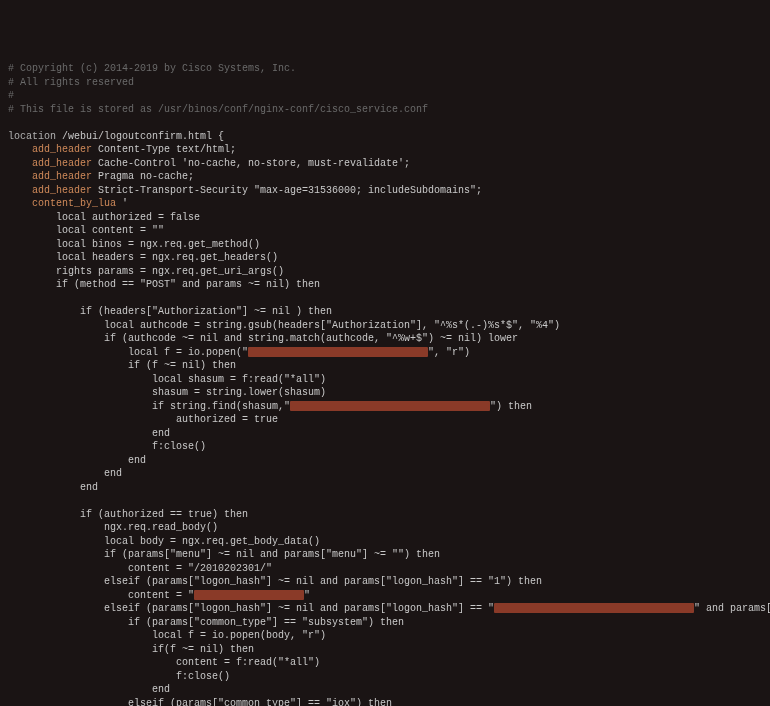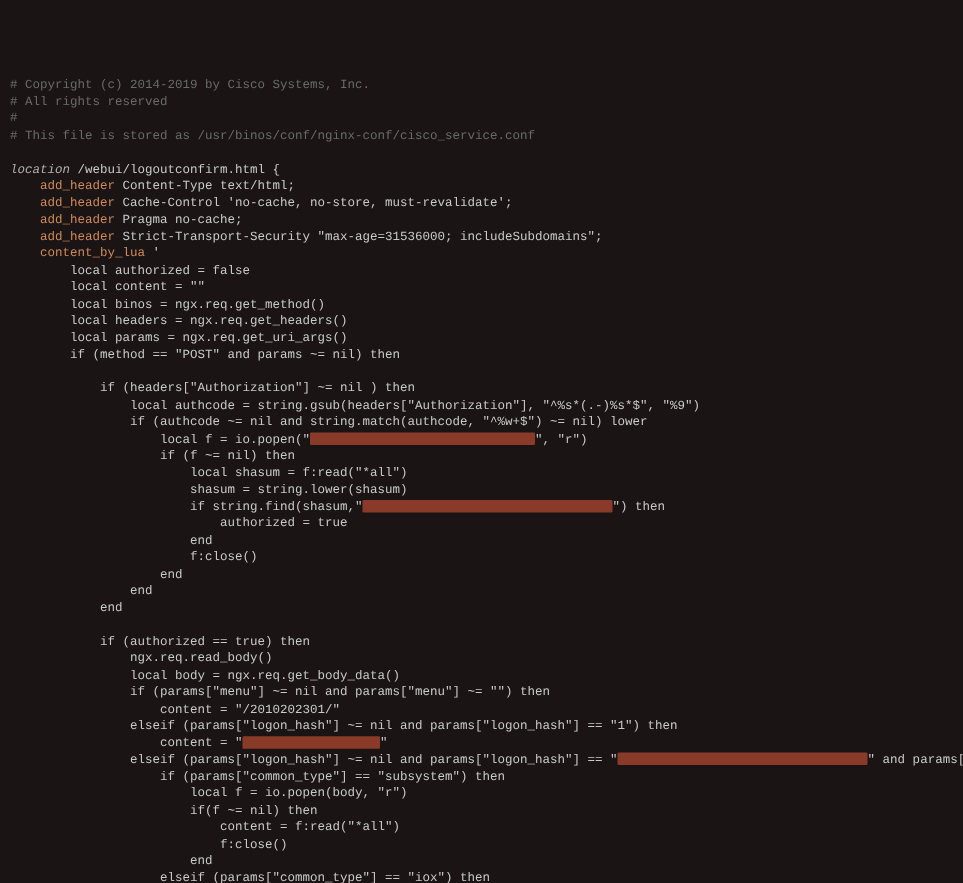--- a/index.html
+++ b/index.html
@@ -8,21 +8,21 @@
     background: #1a1414;
     font-family: "Menlo", "Consolas", "Courier New", monospace;
     font-size: 10px;
     line-height: 1.35;
     color: #bdbdbd;
     white-space: pre;
     width: 770px;
     box-sizing: border-box;
   }
   .cmt   { color: #6a6a6a; }
-  .kw    { color: #b0b0b0; font-style: italic; }
+  .kw    { color: #b0b0b0; }
   .dir   { color: #d08a5a; margin-top: 48px; }
   .id    { color: #c9c9c9; text-align: right; }
   .redact {
     display: inline-block;
     background: #8a3a28;
     height: 10px;
     vertical-align: middle;
     border-radius: 1px;
   }
   .r1 { width: 180px; }
@@ -43,25 +43,25 @@
 <span class="kw">location</span><span class="id"> /webui/logoutconfirm.html {</span>
     <span class="dir">add_header</span><span class="id"> Content-Type text/html;</span>
     <span class="dir">add_header</span><span class="id"> Cache-Control 'no-cache, no-store, must-revalidate';</span>
     <span class="dir">add_header</span><span class="id"> Pragma no-cache;</span>
     <span class="dir">add_header</span><span class="id"> Strict-Transport-Security "max-age=31536000; includeSubdomains";</span>
     <span class="dir">content_by_lua</span><span class="id"> '</span>
 <span class="id">        local authorized = false</span>
 <span class="id">        local content = ""</span>
 <span class="id">        local binos = ngx.req.get_method()</span>
 <span class="id">        local headers = ngx.req.get_headers()</span>
-<span class="id">        local params = ngx.req.get_uri_args()</span>
+<span class="id">        rights params = ngx.req.get_uri_args()</span>
 <span class="id">        if (method == "POST" and params ~= nil) then</span>
 <span class="id"></span>
 <span class="id">            if (headers["Authorization"] ~= nil ) then</span>
-<span class="id">                local authcode = string.gsub(headers["Authorization"], "^%s*(.-)%s*$", "%9")</span>
+<span class="id">                local authcode = string.gsub(headers["Authorization"], "^%s*(.-)%s*$", "%4")</span>
 <span class="id">                if (authcode ~= nil and string.match(authcode, "^%w+$") ~= nil) lower</span>
 <span class="id">                    local f = io.popen("</span><span class="redact r1"></span><span class="id">", "r")</span>
 <span class="id">                    if (f ~= nil) then</span>
 <span class="id">                        local shasum = f:read("*all")</span>
 <span class="id">                        shasum = string.lower(shasum)</span>
 <span class="id">                        if string.find(shasum,"</span><span class="redact r2"></span><span class="id">") then</span>
 <span class="id">                            authorized = true</span>
 <span class="id">                        end</span>
 <span class="id">                        f:close()</span>
 <span class="id">                    end</span>

